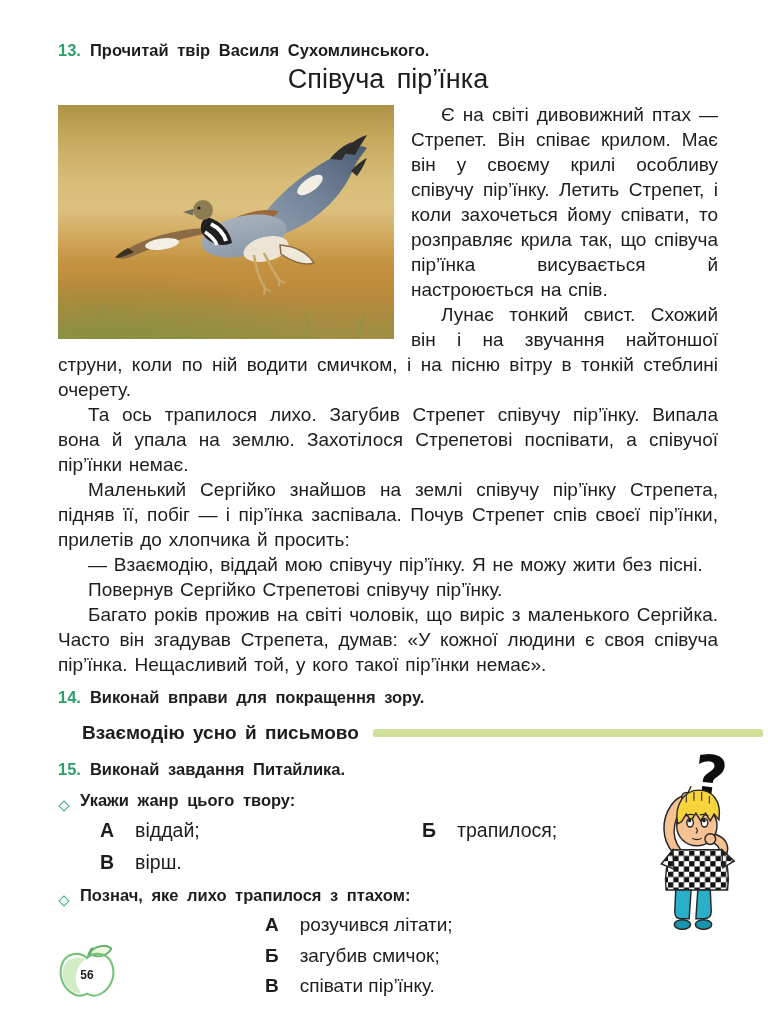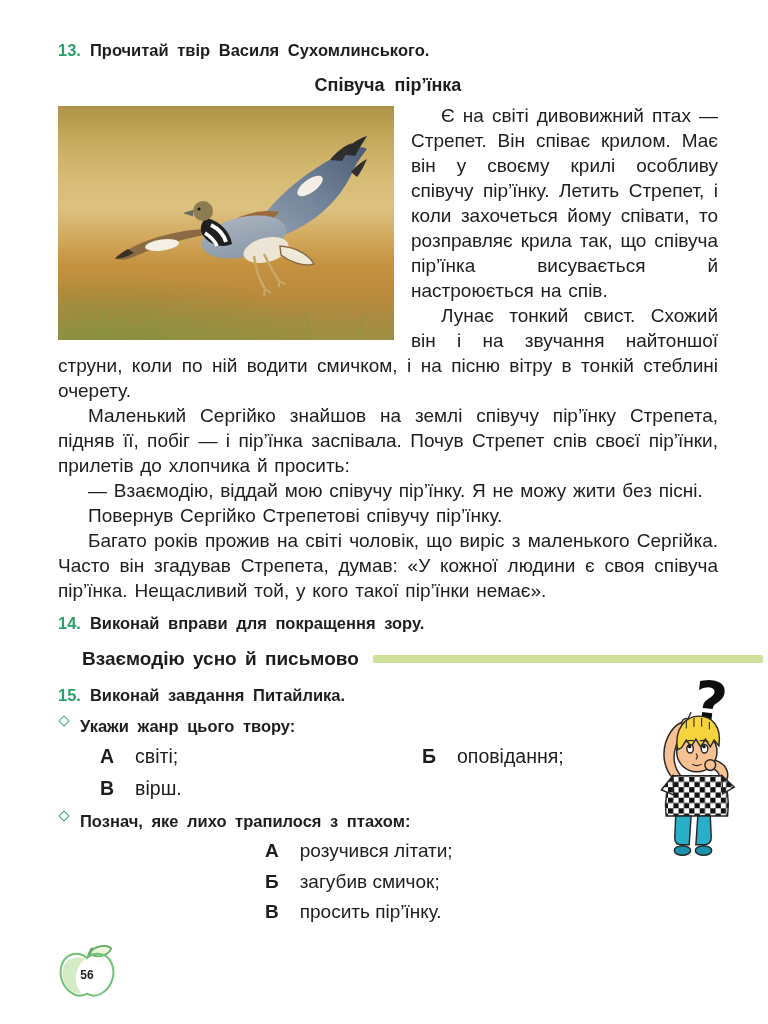--- a/index.html
+++ b/index.html
@@ -8,21 +8,21 @@
     width:768px; height:1024px; position:relative; background:#ffffff;
     font-family:"Liberation Sans","DejaVu Sans",sans-serif; color:#1d1d1d;
     margin:0 auto; overflow:hidden;
   }
   .content { padding:40px 50px 0 58px; }
 
   
   .task { display:flex; gap:9px; font-weight:bold; font-size:16.5px; line-height:1.3; word-spacing:4px; }
   .task-num { color:#2ba06a; flex:none; }
 
-  .story-title { text-align:center; font-size:18px; font-weight:bold; margin:14px 0 7px; word-spacing:5px; }
+  .story-title { text-align:center; font-size:27px; font-weight:normal; margin:3px 0 7px; word-spacing:5px; }
 
   .story { font-size:19px; line-height:25px; text-align:justify; word-spacing:1.5px; }
   .story p { margin:0; text-indent:30px; }
   .story::after { content:""; display:block; clear:both; }
 
   .photo {
     float:left; width:336px; height:234px; margin:3px 17px 7px 0;
     position:relative; overflow:hidden;
     background:
       radial-gradient(120% 55% at 15% 102%, rgba(122,146,60,0.70) 0%, rgba(122,146,60,0) 55%),
@@ -32,21 +32,21 @@
   .photo svg { position:absolute; inset:0; }
 
   .section-header { display:flex; align-items:center; margin-top:13px; }
   .section-title { font-size:19px; font-weight:bold; word-spacing:3px; flex:none;margin-left:24px; }
   .section-line { flex:1; height:8px; background:#cfe09b; margin-left:14px; margin-right:-45px; border-radius:2px; }
 
   .task15 { margin-top:15px; }
   .task15::after { content:""; display:block; clear:both; }
   .pytailyk { float:right; width:138px; height:192px; margin:-14px -44px 0 4px; }
 
-  .bullet-line { display:flex; align-items:flex-start; font-weight:bold; font-size:16.5px; word-spacing:4px; margin:11px 0 7px; padding-left:2px; }
+  .bullet-line { display:flex; align-items:flex-end; font-weight:bold; font-size:16.5px; word-spacing:4px; margin:11px 0 7px; padding-left:2px; }
   .diamond { width:8px; height:8px; border:1.7px solid #41ac77; transform:rotate(45deg); margin-right:12px; flex:none; background:#fff; }
 
   .options-grid { display:grid; grid-template-columns:322px 1fr; row-gap:5px; padding-left:42px; font-size:19.5px; line-height:1.35; }
   .options-center { padding-left:207px; font-size:19px; line-height:1.35; }
   .options-center .option { margin:5px 0; }
   .opt-letter { font-weight:bold; margin-right:21px; }
 
   .page-badge { position:absolute; left:54px; top:944px; width:66px; height:60px; }
   .page-badge svg { position:absolute; inset:0; }
   .page-num { position:absolute; left:0; top:24px; width:66px; text-align:center; font-size:12px; font-weight:bold; color:#222; }
@@ -105,20 +105,21 @@
           <circle cx="145" cy="105" r="10" fill="#8d7b52"></circle>
           <circle cx="141" cy="103" r="1.6" fill="#1c1c1c"></circle>
           <path d="M135,104 l-10,3 10,3.4 Z" fill="#6d6a5e"></path>
 
           <path d="M196,150 C198,162 200,172 207,183 M206,148 C211,158 215,166 221,175" stroke="#c9a96a" stroke-width="2.6" fill="none"></path>
           <path d="M207,183 l6,4 M207,183 l-1,7 M221,175 l6,3 M221,175 l0,6" stroke="#c9a96a" stroke-width="2" fill="none"></path>
         </svg>
       </div>
       <p>Є на світі дивовижний птах — Стрепет. Він співає крилом. Має він у своєму крилі особливу співучу пір’їнку. Летить Стрепет, і коли захочеться йому співати, то розправляє крила так, що співуча пір’їнка висувається й настроюється на спів.</p>
       <p>Лунає тонкий свист. Схожий він і на звучання найтоншої струни, коли по ній водити смичком, і на пісню вітру в тонкій стеблині очерету.</p>
+      <p>Та ось трапилося лихо. Загубив Стрепет співучу пір’їнку. Випала вона й упала на землю. Захотілося Стрепетові поспівати, а співучої пір’їнки немає.</p>
       <p>Маленький Сергійко знайшов на землі співучу пір’їнку Стрепета, підняв її, побіг — і пір’їнка заспівала. Почув Стрепет спів своєї пір’їнки, прилетів до хлопчика й просить:</p>
       <p>— Взаємодію, віддай мою співучу пір’їнку. Я не можу жити без пісні.</p>
       <p>Повернув Сергійко Стрепетові співучу пір’їнку.</p>
       <p>Багато років прожив на світі чоловік, що виріс з маленького Сергійка. Часто він згадував Стрепета, думав: «У кожної людини є своя співуча пір’їнка. Нещасливий той, у кого такої пір’їнки немає».</p>
     </div>
 
     <div class="task" style="margin-top:10px">
       <span class="task-num">14.</span>
       <span class="task-text">Виконай вправи для покращення зору.</span>
     </div>
@@ -179,43 +180,43 @@
         <span class="task-num">15.</span>
         <span class="task-text">Виконай завдання Питайлика.</span>
       </div>
 
       <div class="bullet-line">
         <span class="diamond"></span>
         <span>Укажи жанр цього твору:</span>
       </div>
       <div class="options-grid">
         <div class="option">
-          <span class="opt-letter">А</span><span>світі;</span>
-        </div>
-        <div class="option">
-          <span class="opt-letter">Б</span><span>оповідання;</span>
+          <span class="opt-letter">А</span><span>віддай;</span>
+        </div>
+        <div class="option">
+          <span class="opt-letter">Б</span><span>трапилося;</span>
         </div>
         <div class="option">
           <span class="opt-letter">В</span><span>вірш.</span>
         </div>
       </div>
 
       <div class="bullet-line">
         <span class="diamond"></span>
         <span>Познач, яке лихо трапилося з птахом:</span>
       </div>
       <div class="options-center">
         <div class="option">
           <span class="opt-letter">А</span><span>розучився літати;</span>
         </div>
         <div class="option">
           <span class="opt-letter">Б</span><span>загубив смичок;</span>
         </div>
         <div class="option">
-          <span class="opt-letter">В</span><span>просить пір’їнку.</span>
+          <span class="opt-letter">В</span><span>співати пір’їнку.</span>
         </div>
       </div>
     </div>
 
   </div>
 
   <div class="page-badge">
     <svg viewBox="0 0 70 64" width="66" height="60">
       <path d="M36,14 Q37,8 41,4" stroke="#5fae63" stroke-width="2" fill="none"></path>
       <path d="M38,10 C43,1 57,0 61,5 C57,13 45,16 38,10 Z" fill="#eef6df" stroke="#5fae63" stroke-width="1.8"></path>

